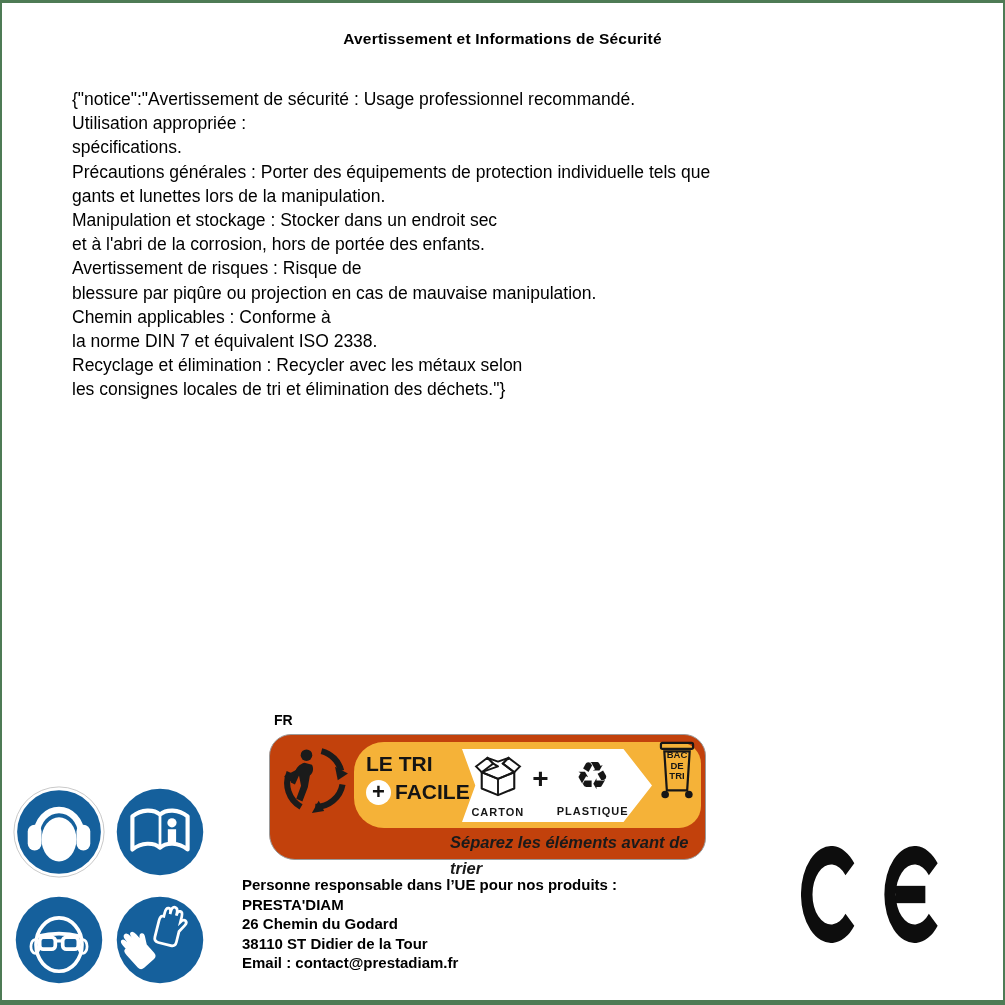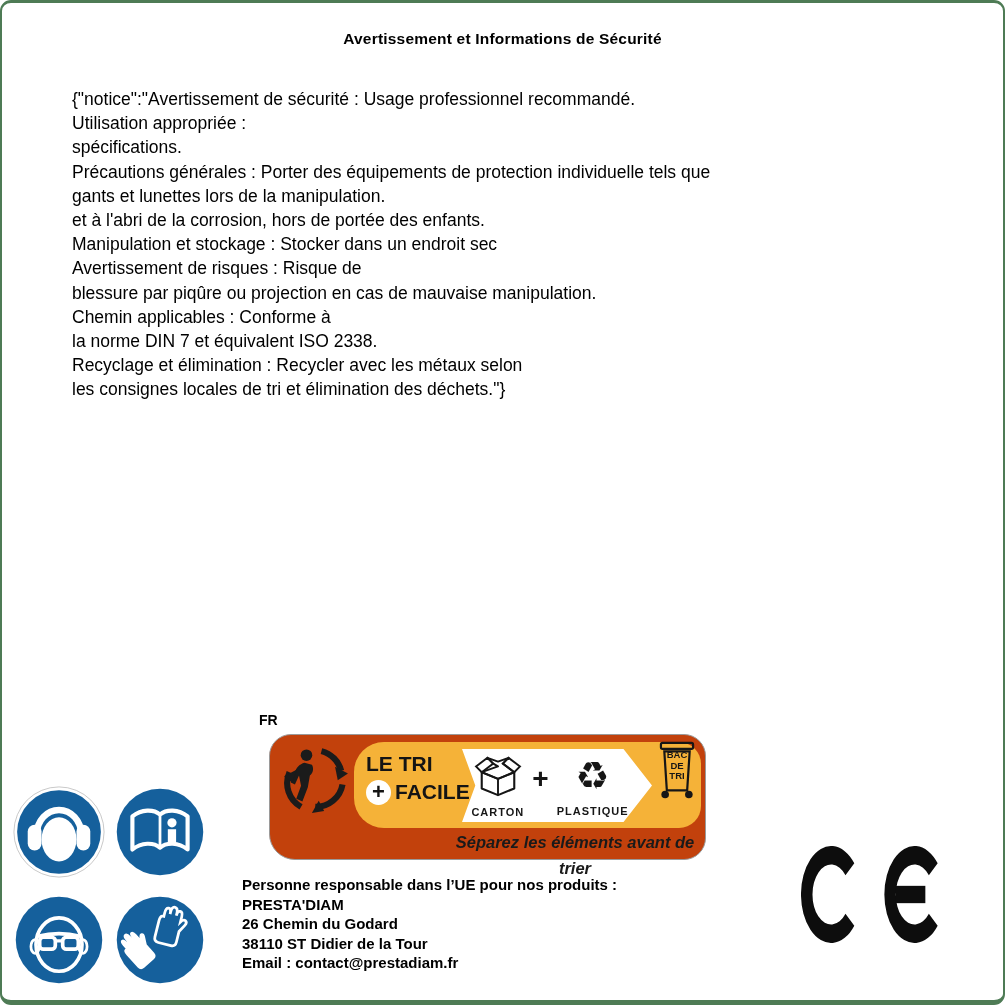--- a/index.html
+++ b/index.html
@@ -4,21 +4,20 @@
 <style>
   html,body{margin:0;padding:0;background:#ffffff;}
   *{box-sizing:border-box;}
   body{font-family:"Liberation Sans", sans-serif; color:#000;}
 
   .page{
     position:relative; width:1005px; height:1005px; background:#fff;
     border-top:3px solid #4E7B55; border-left:2px solid #4E7B55;
     border-right:2px solid #4E7B55; border-bottom:5px solid #4E7B55;
     overflow:hidden;
-    border-radius:11px;
   }
 
   .doc-title{
     position:absolute; left:0; top:27px; width:100%;
     text-align:center; font-size:15.5px; font-weight:bold; letter-spacing:.2px;
   }
 
   .notice-block{
     position:absolute; left:70px; top:84px; width:910px;
     font-size:17.5px; line-height:24.2px; white-space:nowrap;
@@ -27,21 +26,21 @@
   
   .icon-grid{
     position:absolute; left:11px; top:783px; width:200px; height:206px;
     display:grid; grid-template-columns:92px 92px; grid-template-rows:92px 92px;
     column-gap:9px; row-gap:16px;
   }
   .m-icon{width:92px;height:92px;}
   .m-icon svg{width:100%;height:100%;display:block;}
 
   
-  .fr-tag{position:absolute; left:257px; top:709px; font-size:14px; font-weight:bold;}
+  .fr-tag{position:absolute; left:272px; top:709px; font-size:14px; font-weight:bold;}
   .tri-label{
     position:absolute; left:267px; top:731px; width:437px; height:126px;
     background:#c2410c; border:1.5px solid #9a9a9a; border-radius:22px 22px 22px 26px;
   }
   .triman{position:absolute; left:12px; top:10px; width:68px; height:70px;}
   .tri-band{
     position:absolute; left:84px; top:7px; width:347px; height:86px;
     background:#F5B238; border-radius:30px 22px 22px 30px;
   }
   .tri-head{
@@ -67,21 +66,21 @@
   .recy-glyph{font-size:38px; line-height:42px; color:#161616; font-family:"DejaVu Sans",sans-serif;}
   .bin-block{position:absolute; left:385px; top:2px; width:44px; height:66px; z-index:3;}
   .bin-block svg{position:absolute; inset:0; width:100%; height:100%;}
   .bin-text{
     position:absolute; left:0; top:13px; width:100%; text-align:center;
     font-size:9.5px; line-height:10.5px; font-weight:800; color:#161616;
   }
   .tri-footer{
     position:absolute; left:180px; top:94px; width:250px; height:26px;
     font-style:italic; font-weight:bold; font-size:16.5px; line-height:26px;
-    text-align:center; color:#1a1a1a; z-index:3;
+    color:#1a1a1a; z-index:3;
   }
 
   
   .resp-block{
     position:absolute; left:240px; top:872px; width:524px;
     font-size:15px; font-weight:bold; line-height:19.6px;
   }
 
   
   .ce-mark{position:absolute; left:799px; top:843px; width:138px; height:97px;}
@@ -93,22 +92,22 @@
 <div class="page">
 
   <div class="doc-title">Avertissement et Informations de Sécurité</div>
 
   <div class="notice-block">
     <div>{"notice":"Avertissement de sécurité : Usage professionnel recommandé.</div>
     <div>Utilisation appropriée :</div>
     <div>spécifications.</div>
     <div>Précautions générales : Porter des équipements de protection individuelle tels que</div>
     <div>gants et lunettes lors de la manipulation.</div>
+    <div>Manipulation et stockage : Stocker dans un endroit sec</div>
     <div>et à l'abri de la corrosion, hors de portée des enfants.</div>
-    <div>Manipulation et stockage : Stocker dans un endroit sec</div>
     <div>Avertissement de risques : Risque de</div>
     <div>blessure par piqûre ou projection en cas de mauvaise manipulation.</div>
     <div>Chemin applicables : Conforme à</div>
     <div>la norme DIN 7 et équivalent ISO 2338.</div>
     <div>Recyclage et élimination : Recycler avec les métaux selon</div>
     <div>les consignes locales de tri et élimination des déchets."}</div>
   </div>
 
   <div class="icon-grid">
 

